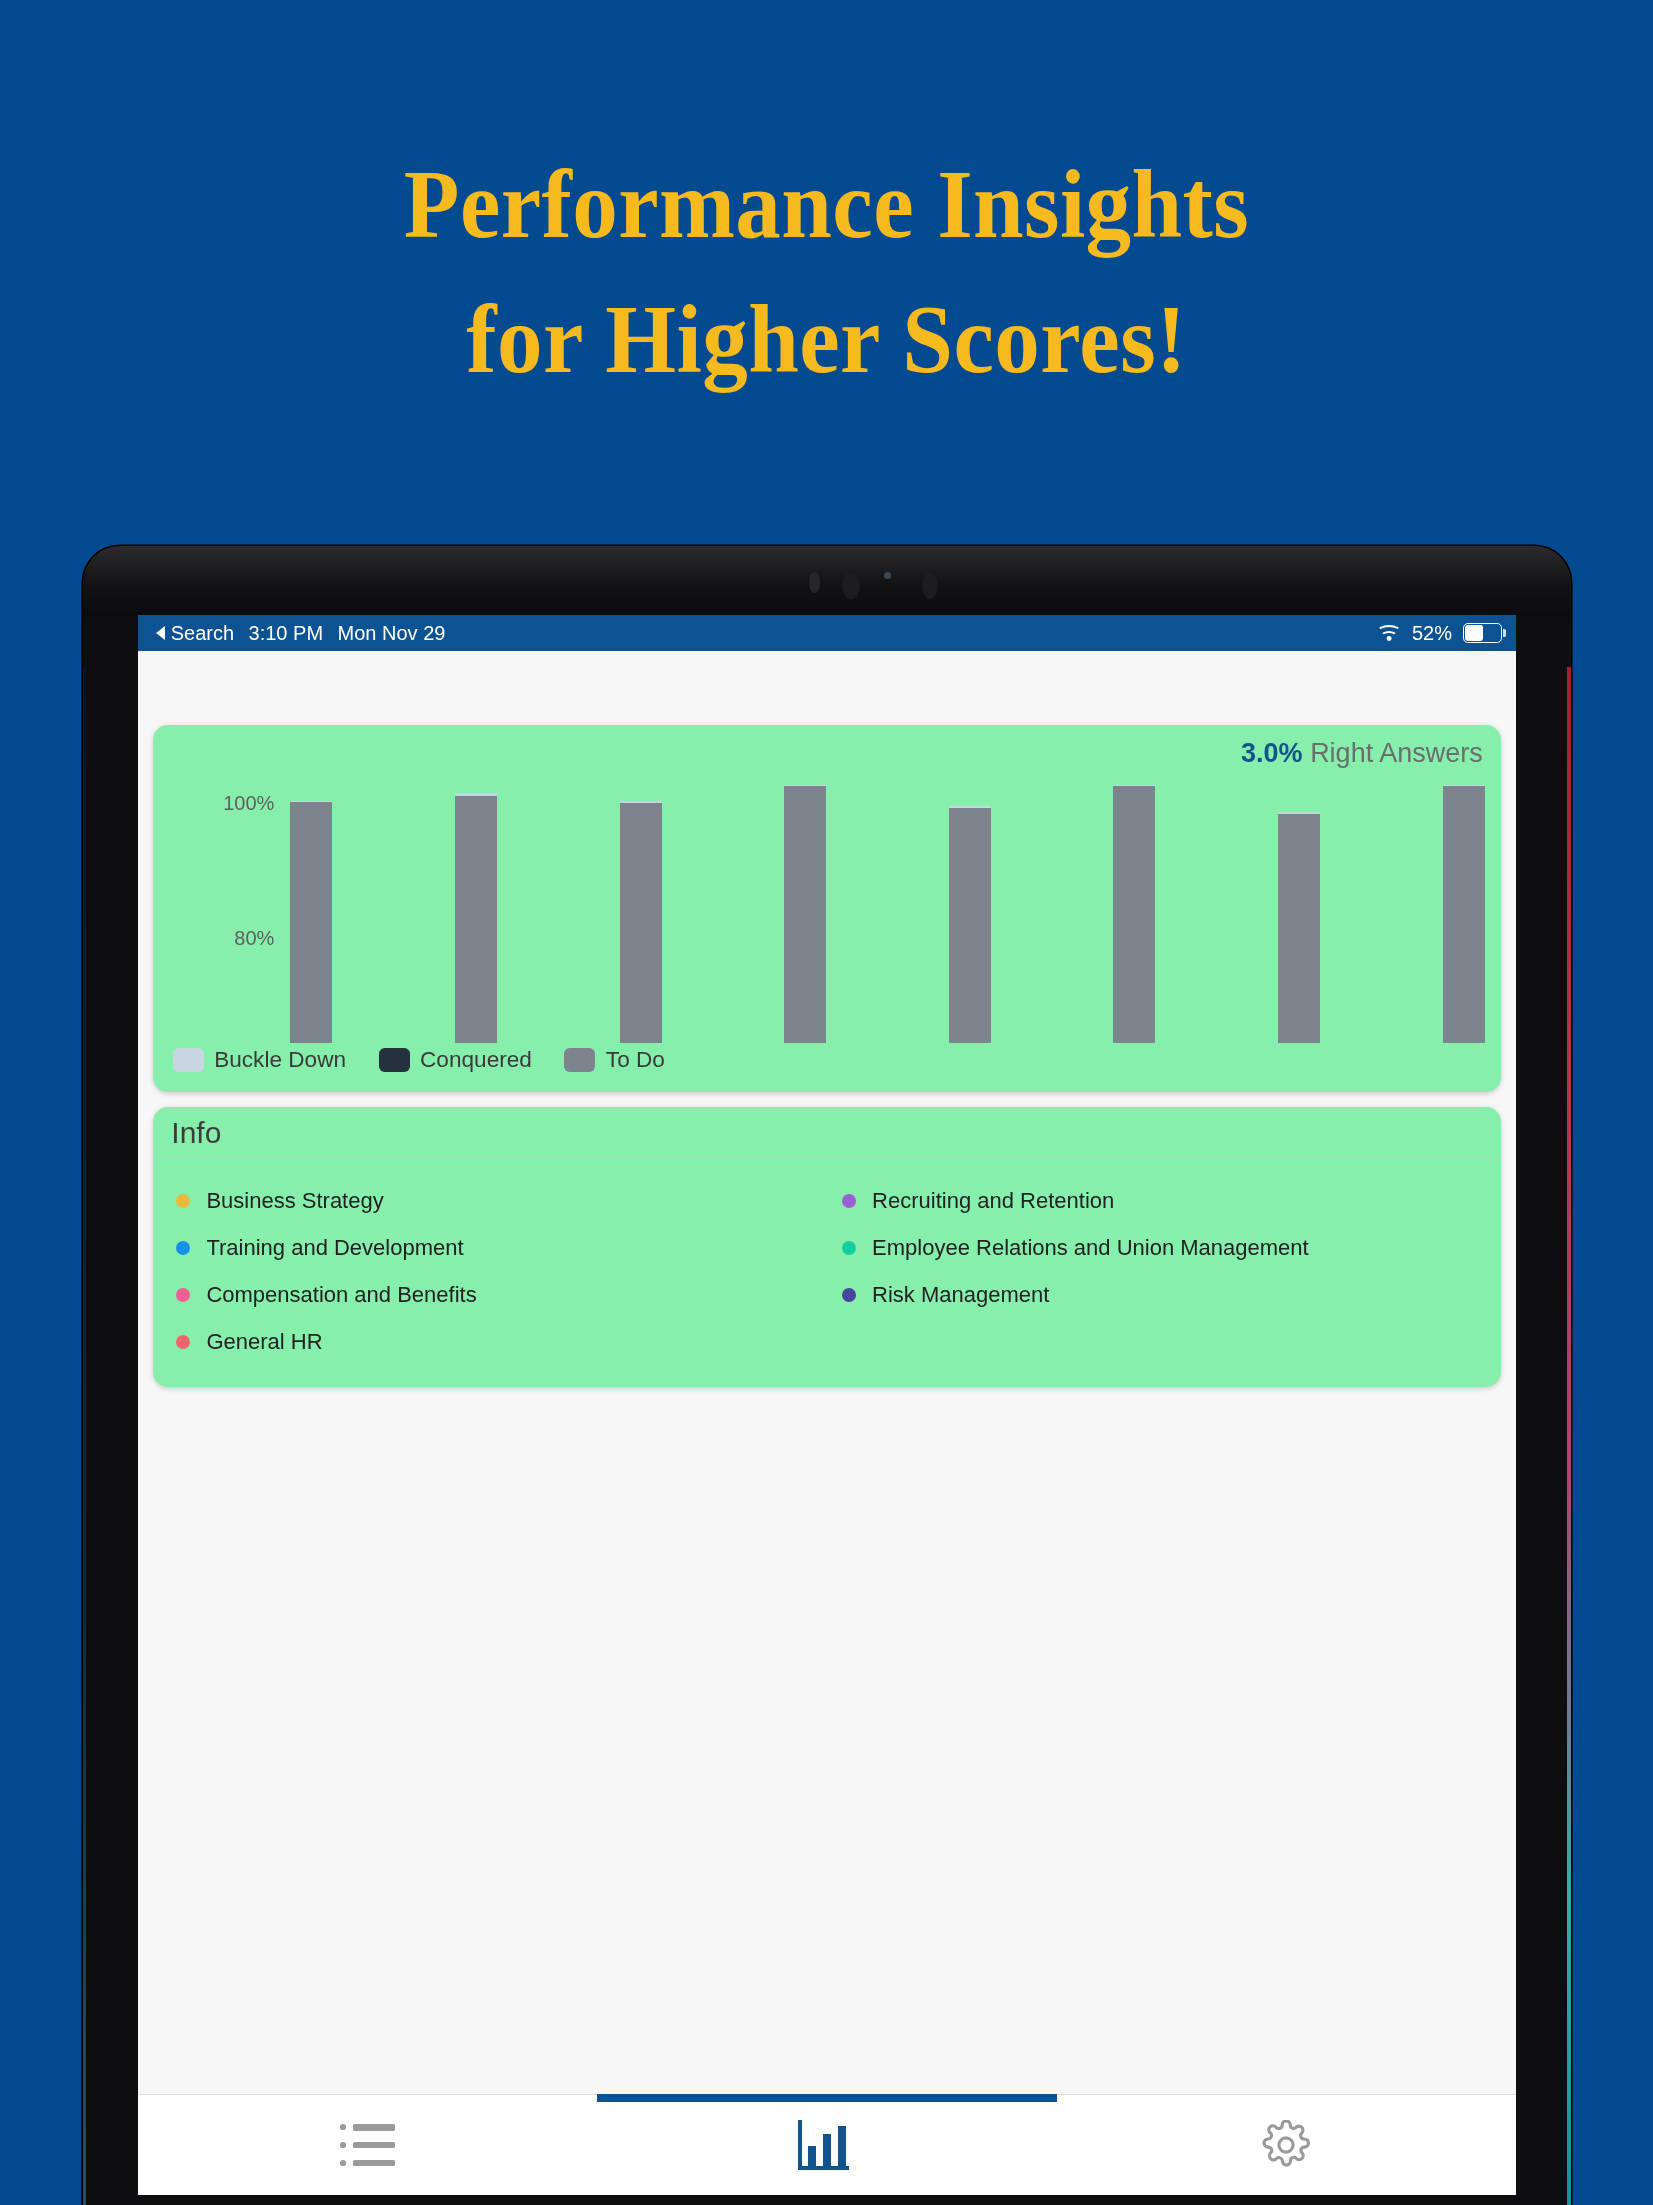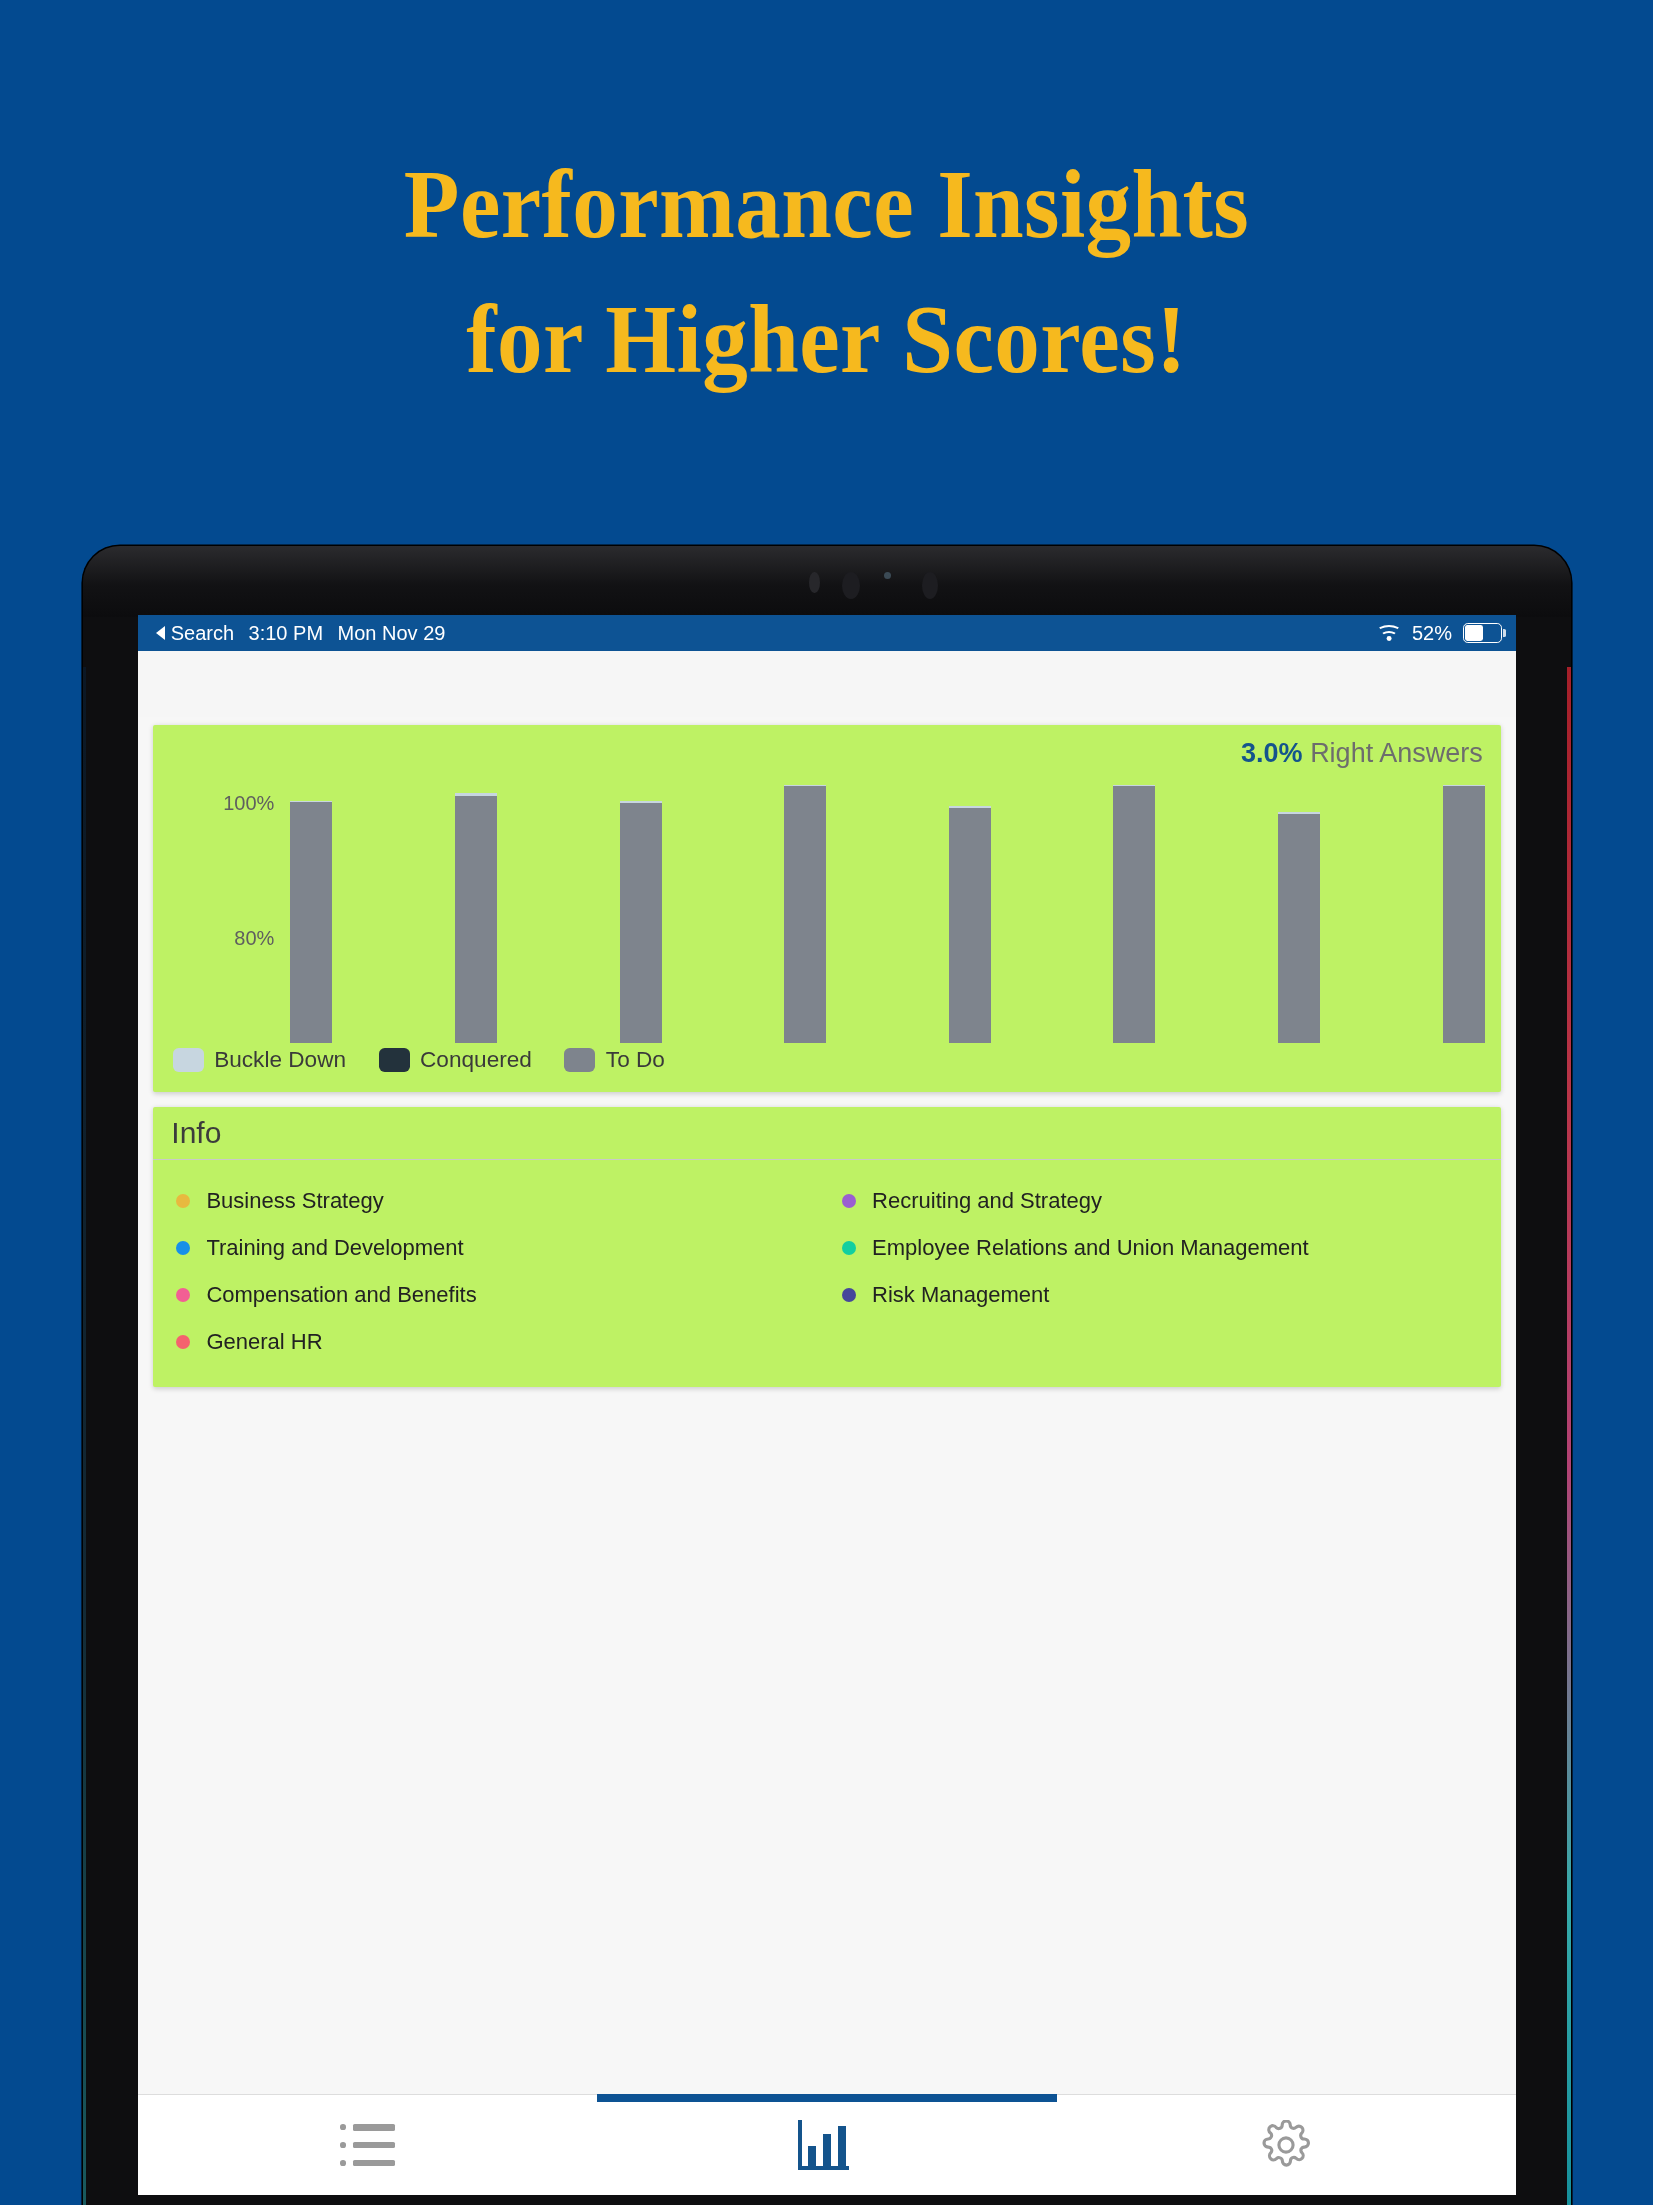--- a/index.html
+++ b/index.html
@@ -94,21 +94,21 @@
   .navbar-title{color:#ffffff;font-size:30px;letter-spacing:0.2px;}
 
   
   .content{
     position:absolute;left:0;right:0;top:102px;bottom:100px;
     background:#f7f7f7;
     padding:8px 15.3px 0 15.3px;
     box-sizing:border-box;
   }
   .card{
-    background:#bef264;border-radius:2px;
+    background:#86efac;border-radius:15px;
     box-shadow:0 1.6px 4.8px rgba(0,0,0,.17);
   }
 
   
   .chart-card{height:367px;position:relative;box-sizing:border-box;}
   .chart-head{
     position:absolute;right:18px;top:13px;
     font-size:27px;color:#6d6d6d;
   }
   .chart-head b{color:#14548c;font-weight:bold;}
@@ -287,21 +287,21 @@
         <div class="info-head">
           <div class="info-title">Info</div>
         </div>
         <div class="info-grid" id="info-grid">
             <div class="info-item">
               <div class="dot" style="background: rgb(232, 185, 63);"></div>
               <div class="info-label">Business Strategy</div>
             </div>
             <div class="info-item">
               <div class="dot" style="background: rgb(154, 95, 208);"></div>
-              <div class="info-label">Recruiting and Strategy</div>
+              <div class="info-label">Recruiting and Retention</div>
             </div>
             <div class="info-item">
               <div class="dot" style="background: rgb(23, 144, 232);"></div>
               <div class="info-label">Training and Development</div>
             </div>
             <div class="info-item">
               <div class="dot" style="background: rgb(18, 207, 160);"></div>
               <div class="info-label">Employee Relations and Union Management</div>
             </div>
             <div class="info-item">

